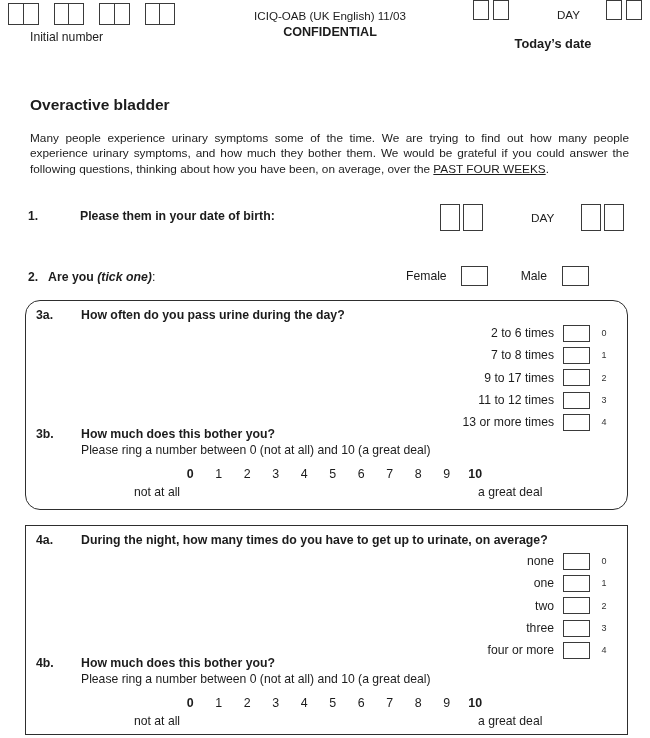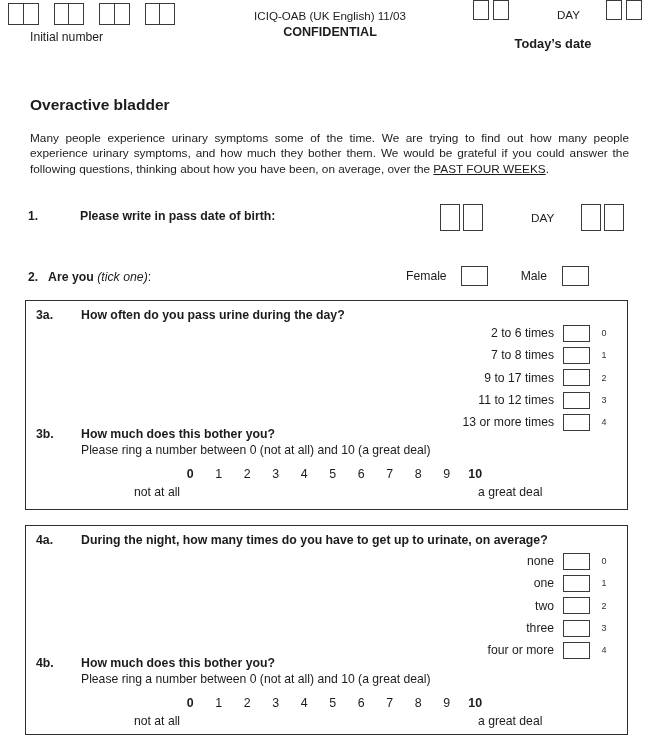--- a/index.html
+++ b/index.html
@@ -4,21 +4,21 @@
 <style>
   * { margin:0; padding:0; box-sizing:border-box; }
   html,body { background:#fff; }
   .page {
     position:relative; width:650px; height:738px; overflow:hidden;
     background:#fff; color:#1c1c1c;
     font-family:"Liberation Sans", sans-serif; font-size:12.2px;
   }
   .abs { position:absolute; }
   .bold { font-weight:bold; }
-  .ital { font-style:italic; }
+  .ital { font-style:italic;font-weight:bold; }
   .u { text-decoration:underline; }
 
   
   .initial-boxes { display:flex; gap:15px; }
   .pair { display:flex; }
   .icell { width:16px; height:22px; border:1.5px solid #3a3a3a; background:#fff; }
   .icell + .icell { margin-left:-1.5px; }
 
   .center-head { text-align:center; }
   .center-head .code { font-size:11.6px; }
@@ -125,21 +125,21 @@
       <div class="date-label">YEAR</div>
     </div>
   </div>
   <div class="abs bold" style="left:473px;top:36px;width:160px;text-align:center;font-size:12.8px;">Today’s date</div>
 
   <div class="abs title" style="left:30px;top:96px;">Overactive bladder</div>
 
   <p class="abs intro" style="left:30px;top:131px;"><span>Many people experience urinary symptoms some of the time. We are trying to find out how many people experience urinary symptoms, and how much they bother them. We would be grateful if you could answer the following questions, thinking about how you have been, on average, over the </span><span class="u">PAST FOUR WEEKS</span><span>.</span></p>
 
   <div class="abs bold" style="left:28px;top:209px;">1.</div>
-  <div class="abs bold" style="left:80px;top:209px;font-size:12.3px;">Please write in pass date of birth:</div>
+  <div class="abs bold" style="left:80px;top:209px;font-size:12.3px;">Please them in your date of birth:</div>
 
   <div class="abs dob-block" style="left:440px;top:204px;">
     <div class="date-col">
       <div class="dob-pair">
         <div class="dob-cell"></div>
         <div class="dob-cell"></div>
       </div>
       <div class="dob-label">DAY</div>
     </div>
     <div class="date-col">
@@ -161,21 +161,21 @@
   <div class="abs bold" style="left:28px;top:270px;">2.</div>
   <div class="abs" style="left:48px;top:270px;font-size:12.3px;"><span class="bold">Are you</span>&nbsp;<span class="ital">(tick one)</span><span>:</span></div>
 
   <div class="abs sex-row" style="left:406px;top:266px;">
     <span>Female</span>
     <div class="sexbox" style="margin-left:14px;"></div>
     <span style="margin-left:33px;">Male</span>
     <div class="sexbox" style="margin-left:15px;"></div>
   </div>
 
-  <div class="section sec3" style="top:300px;">
+  <div class="section sec3" style="top:300px;border-radius:15px;">
     <div class="sec-q q-top">
       <div class="sec-qnum">3a.</div>
       <div class="sec-qtext">How often do you pass urine during the day?</div>
     </div>
 
     <div class="options">
       <div class="opt-row">
         <div class="opt-label">2 to 6 times</div>
         <div class="opt-box"></div>
         <div class="opt-score">0</div>

